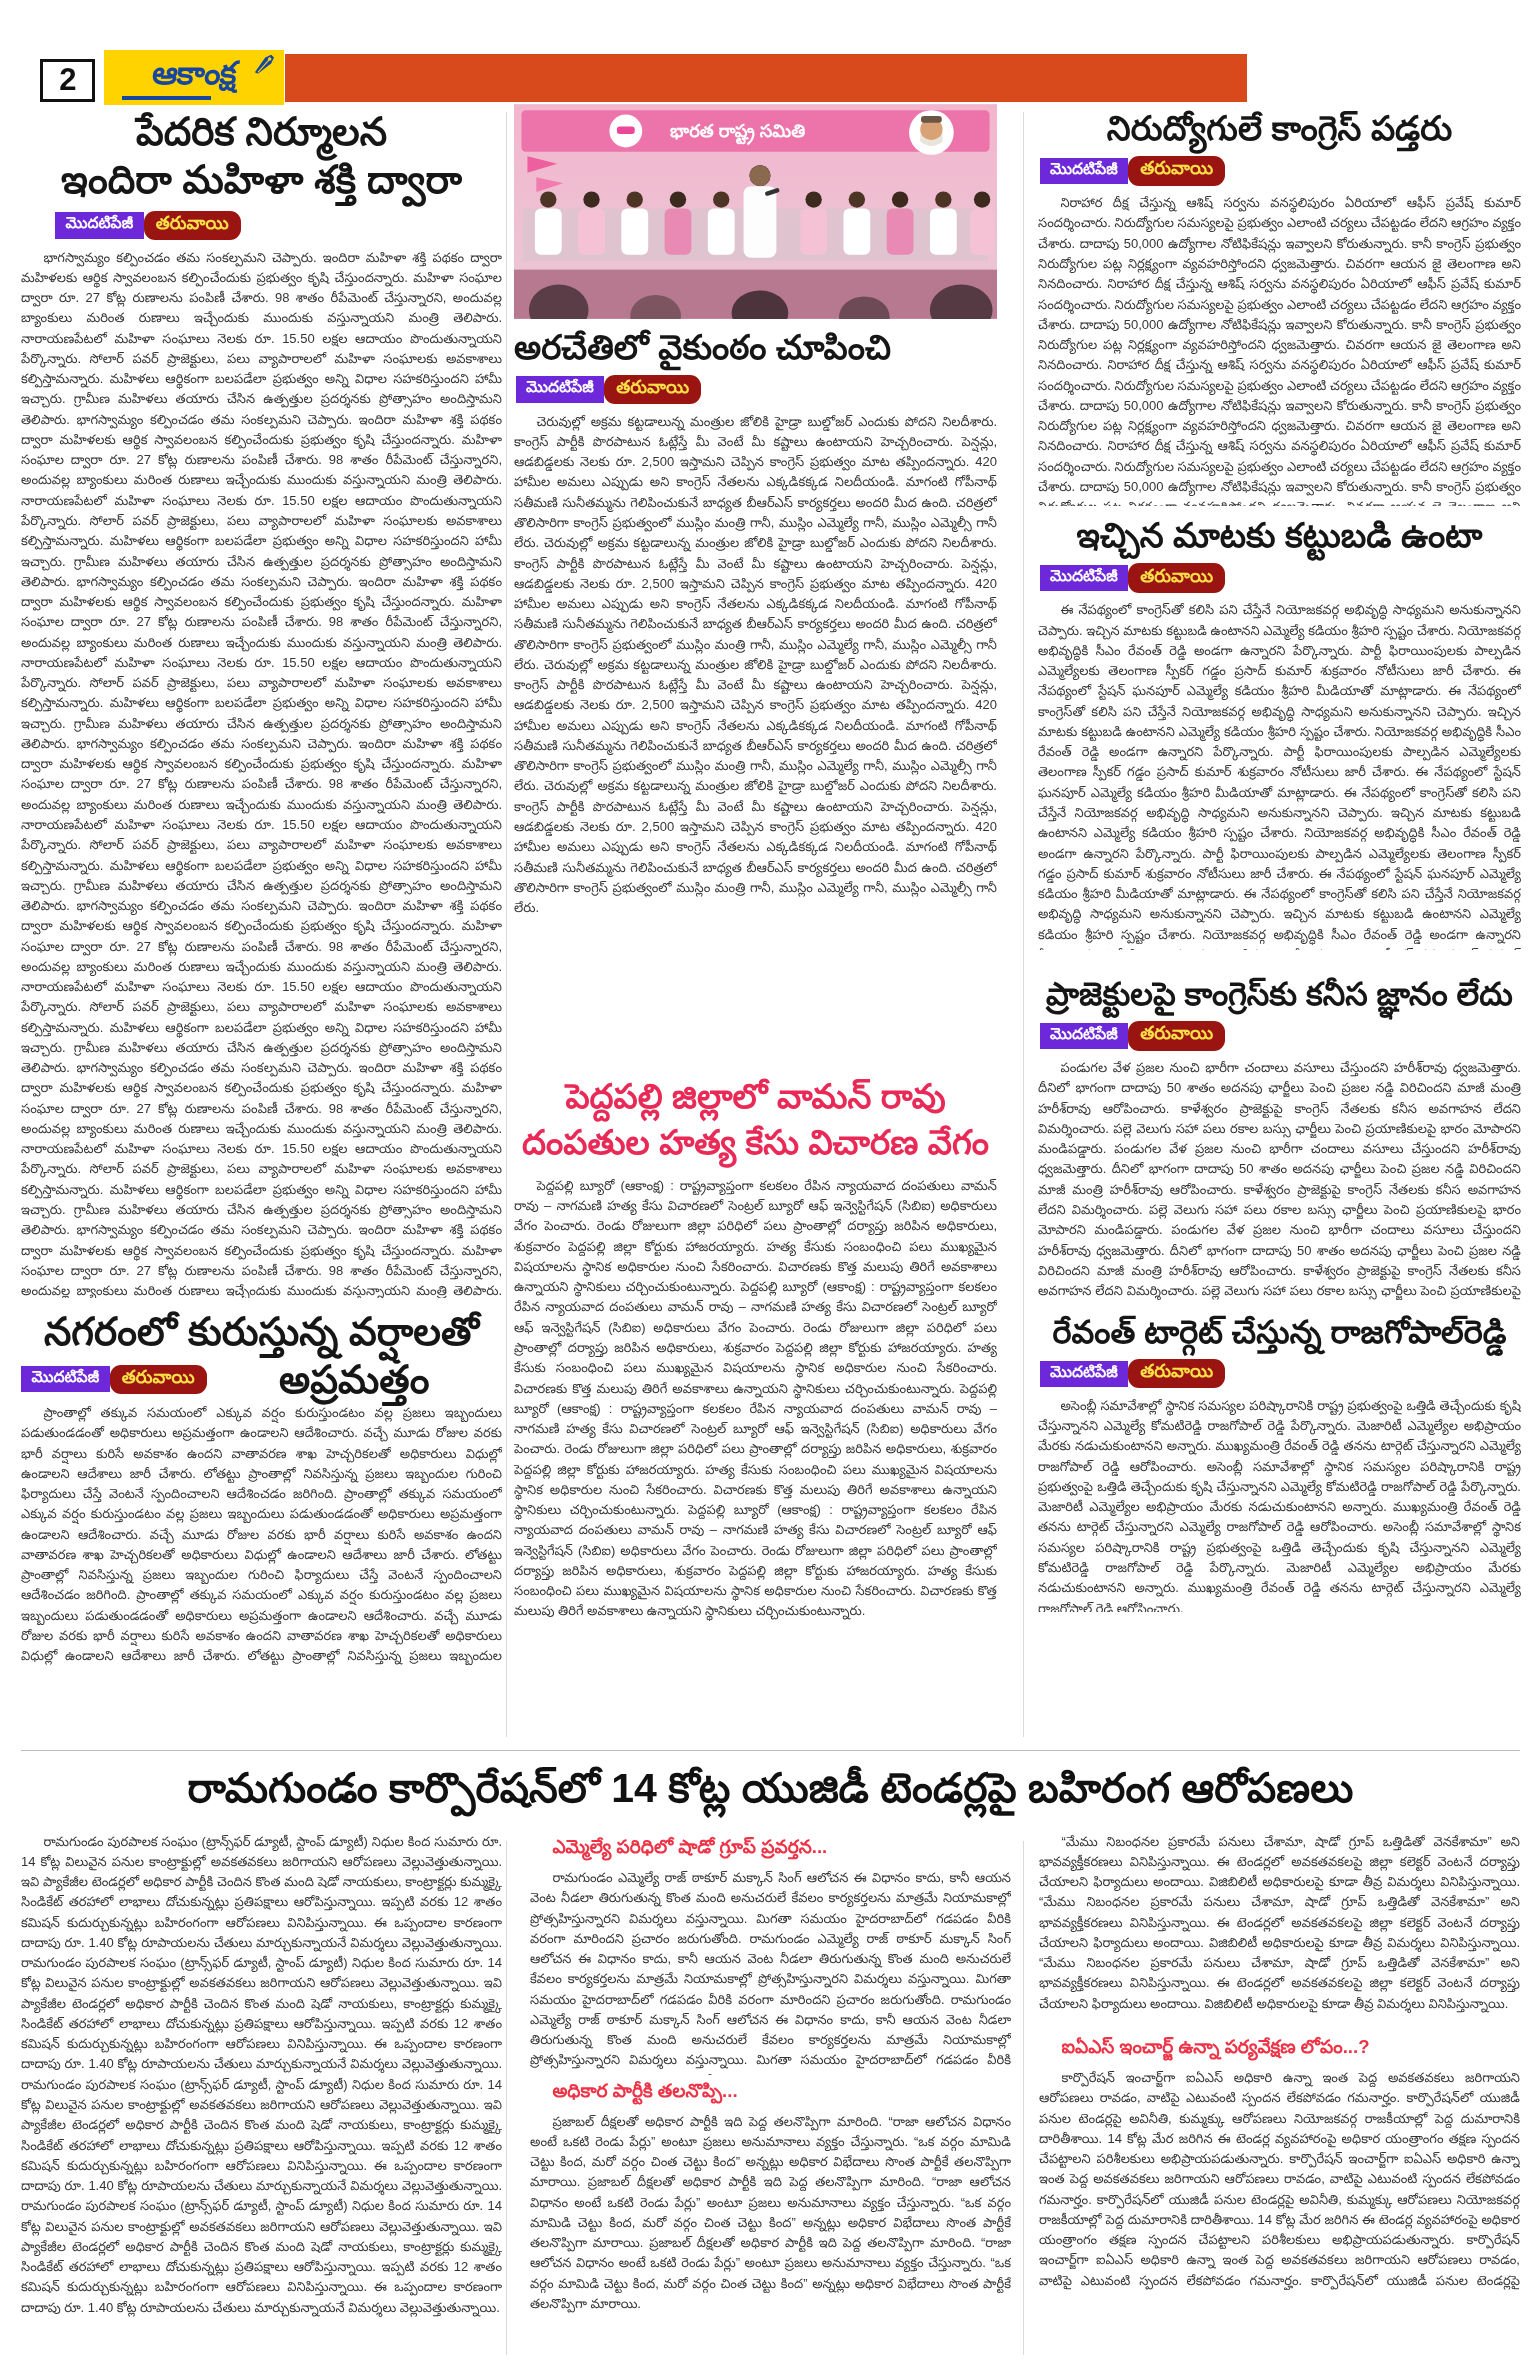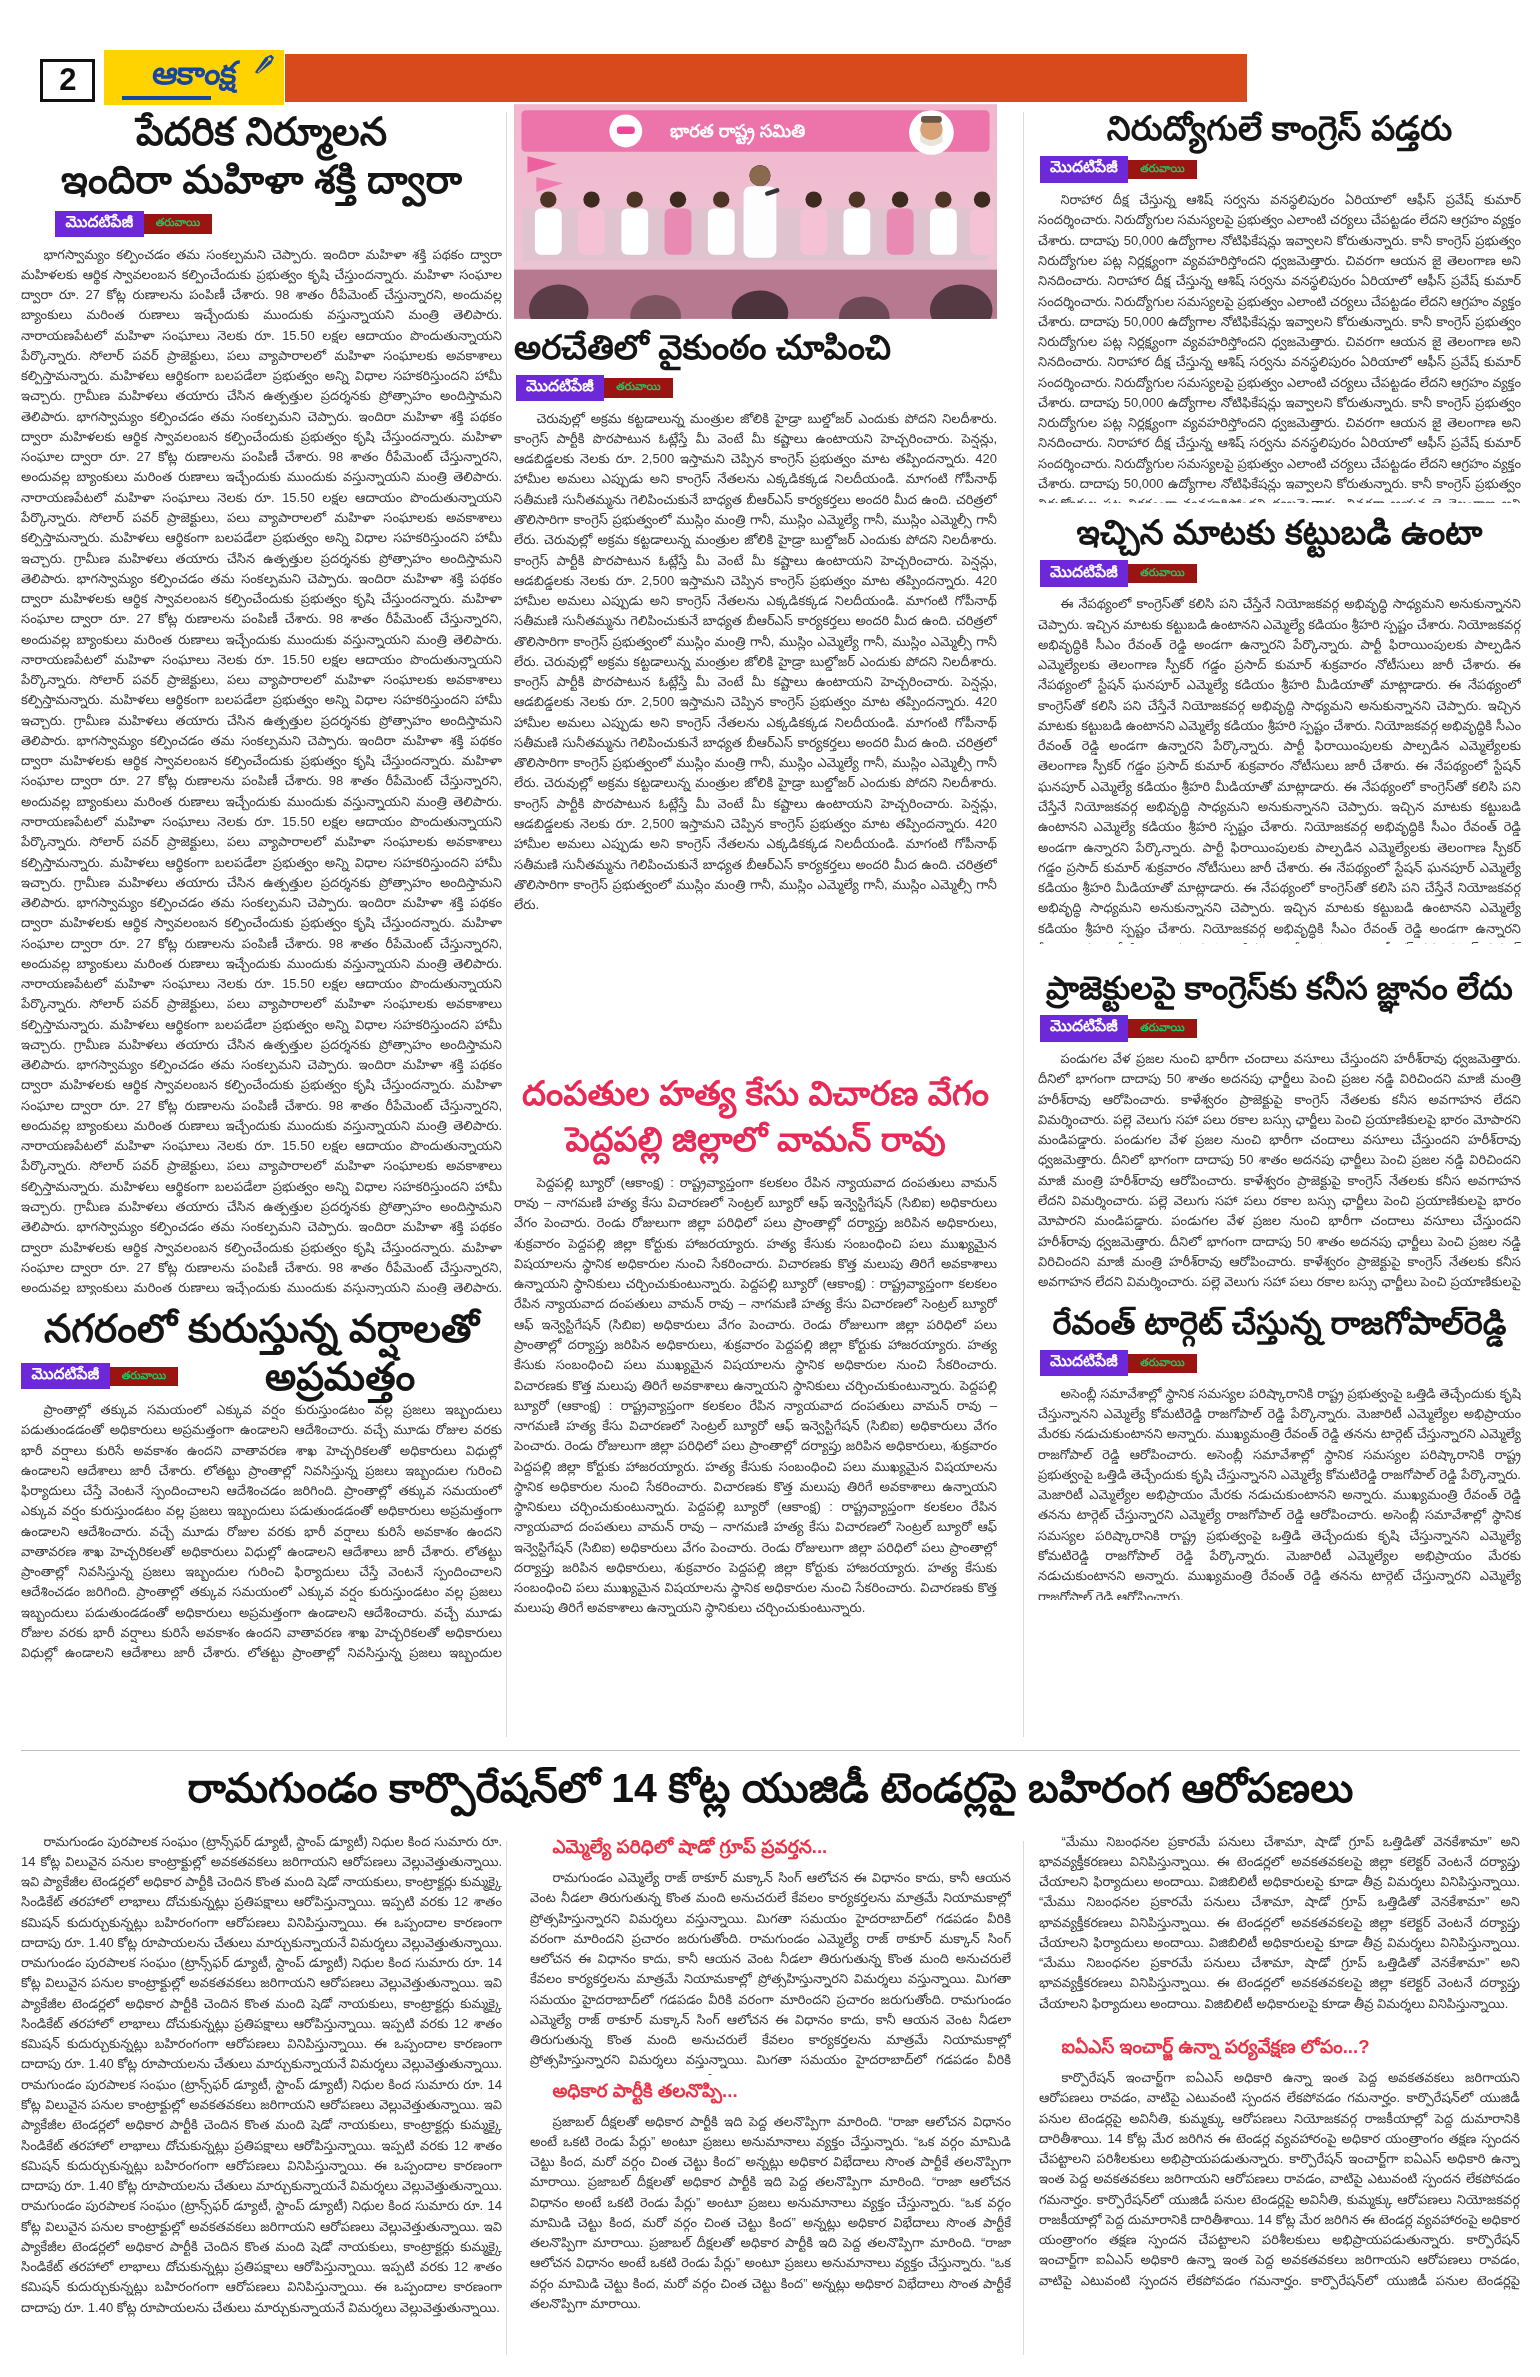--- a/index.html
+++ b/index.html
@@ -27,21 +27,21 @@
   .col-right{left:1038px;width:483px;}
   .vsep{position:absolute;width:0.7px;background:#d9d9d9;}
   .hsep{position:absolute;left:21px;width:1499px;height:0.7px;background:#bdbdbd;}
   
   .head-xl{font-size:39px;line-height:1.22;font-weight:bold;color:#161616;text-align:center;}
   .head-lg{font-size:34px;line-height:1.2;font-weight:bold;color:#161616;text-align:center;}
   .head-md{font-size:32px;line-height:1.2;font-weight:bold;color:#161616;text-align:center;}
   .head-red{font-size:34px;line-height:1.35;font-weight:bold;color:#e92a56;text-align:center;}
   .tagrow{display:flex;align-items:center;margin:7.5px 0 7.5px 1.5px;}
   .tag-a{background:#6d28d9;color:#fff;font-size:15.7px;font-weight:bold;padding:2.2px 10.4px;}
-  .tag-b{background:#9a1412;color:#22c55e;font-size:11px;font-weight:bold;padding:2.2px 12px;}
+  .tag-b{background:#9a1412;color:#fde047;font-size:18px;font-weight:bold;padding:2.2px 12px;border-radius:11px;}
   .body-txt{font-size:13px;line-height:1.56;text-align:justify;color:#343434;
         overflow:hidden;margin:0;text-indent:22.4px;}
   .sub-red{font-size:18.6px;font-weight:bold;color:#ee3347;margin:4.5px 0 6px 22.4px;}
   .tagline-center{display:flex;align-items:center;}
   .tagline-center .grow{flex:1;}
   
   .bottom{position:absolute;left:21px;top:1765px;width:1499px;}
   .banner-head{font-size:41px;font-weight:bold;color:#111;text-align:center;line-height:1.15;margin-bottom:19.4px;}
   .bcols{display:flex;gap:28px;}
   .bcol{width:481px;}
@@ -185,22 +185,22 @@
     <article style="margin-top:7.5px;">
       <div class="head-lg" style="text-align:left;">అరచేతిలో వైకుంఠం చూపించి</div>
       <div class="tagrow">
         <span class="tag-a">మొదటిపేజీ</span>
         <span class="tag-b">తరువాయి</span>
       </div>
       <p class="body-txt" style="height:650px;">చెరువుల్లో అక్రమ కట్టడాలున్న మంత్రుల జోలికి హైడ్రా బుల్డోజర్ ఎందుకు పోదని నిలదీశారు. కాంగ్రెస్ పార్టీకి పొరపాటున ఓట్లేస్తే మీ వెంటే మీ కష్టాలు ఉంటాయని హెచ్చరించారు. పెన్షన్లు, ఆడబిడ్డలకు నెలకు రూ. 2,500 ఇస్తామని చెప్పిన కాంగ్రెస్ ప్రభుత్వం మాట తప్పిందన్నారు. 420 హామీల అమలు ఎప్పుడు అని కాంగ్రెస్ నేతలను ఎక్కడికక్కడ నిలదీయండి. మాగంటి గోపీనాథ్ సతీమణి సునీతమ్మను గెలిపించుకునే బాధ్యత బీఆర్ఎస్ కార్యకర్తలు అందరి మీద ఉంది. చరిత్రలో తొలిసారిగా కాంగ్రెస్ ప్రభుత్వంలో ముస్లిం మంత్రి గానీ, ముస్లిం ఎమ్మెల్యే గానీ, ముస్లిం ఎమ్మెల్సీ గానీ లేరు. చెరువుల్లో అక్రమ కట్టడాలున్న మంత్రుల జోలికి హైడ్రా బుల్డోజర్ ఎందుకు పోదని నిలదీశారు. కాంగ్రెస్ పార్టీకి పొరపాటున ఓట్లేస్తే మీ వెంటే మీ కష్టాలు ఉంటాయని హెచ్చరించారు. పెన్షన్లు, ఆడబిడ్డలకు నెలకు రూ. 2,500 ఇస్తామని చెప్పిన కాంగ్రెస్ ప్రభుత్వం మాట తప్పిందన్నారు. 420 హామీల అమలు ఎప్పుడు అని కాంగ్రెస్ నేతలను ఎక్కడికక్కడ నిలదీయండి. మాగంటి గోపీనాథ్ సతీమణి సునీతమ్మను గెలిపించుకునే బాధ్యత బీఆర్ఎస్ కార్యకర్తలు అందరి మీద ఉంది. చరిత్రలో తొలిసారిగా కాంగ్రెస్ ప్రభుత్వంలో ముస్లిం మంత్రి గానీ, ముస్లిం ఎమ్మెల్యే గానీ, ముస్లిం ఎమ్మెల్సీ గానీ లేరు. చెరువుల్లో అక్రమ కట్టడాలున్న మంత్రుల జోలికి హైడ్రా బుల్డోజర్ ఎందుకు పోదని నిలదీశారు. కాంగ్రెస్ పార్టీకి పొరపాటున ఓట్లేస్తే మీ వెంటే మీ కష్టాలు ఉంటాయని హెచ్చరించారు. పెన్షన్లు, ఆడబిడ్డలకు నెలకు రూ. 2,500 ఇస్తామని చెప్పిన కాంగ్రెస్ ప్రభుత్వం మాట తప్పిందన్నారు. 420 హామీల అమలు ఎప్పుడు అని కాంగ్రెస్ నేతలను ఎక్కడికక్కడ నిలదీయండి. మాగంటి గోపీనాథ్ సతీమణి సునీతమ్మను గెలిపించుకునే బాధ్యత బీఆర్ఎస్ కార్యకర్తలు అందరి మీద ఉంది. చరిత్రలో తొలిసారిగా కాంగ్రెస్ ప్రభుత్వంలో ముస్లిం మంత్రి గానీ, ముస్లిం ఎమ్మెల్యే గానీ, ముస్లిం ఎమ్మెల్సీ గానీ లేరు. చెరువుల్లో అక్రమ కట్టడాలున్న మంత్రుల జోలికి హైడ్రా బుల్డోజర్ ఎందుకు పోదని నిలదీశారు. కాంగ్రెస్ పార్టీకి పొరపాటున ఓట్లేస్తే మీ వెంటే మీ కష్టాలు ఉంటాయని హెచ్చరించారు. పెన్షన్లు, ఆడబిడ్డలకు నెలకు రూ. 2,500 ఇస్తామని చెప్పిన కాంగ్రెస్ ప్రభుత్వం మాట తప్పిందన్నారు. 420 హామీల అమలు ఎప్పుడు అని కాంగ్రెస్ నేతలను ఎక్కడికక్కడ నిలదీయండి. మాగంటి గోపీనాథ్ సతీమణి సునీతమ్మను గెలిపించుకునే బాధ్యత బీఆర్ఎస్ కార్యకర్తలు అందరి మీద ఉంది. చరిత్రలో తొలిసారిగా కాంగ్రెస్ ప్రభుత్వంలో ముస్లిం మంత్రి గానీ, ముస్లిం ఎమ్మెల్యే గానీ, ముస్లిం ఎమ్మెల్సీ గానీ లేరు.</p>
     </article>
 
     <article style="margin-top:12px;">
+      <div class="head-red">పెద్దపల్లి జిల్లాలో వామన్ రావు</div>
       <div class="head-red">దంపతుల హత్య కేసు విచారణ వేగం</div>
-      <div class="head-red">పెద్దపల్లి జిల్లాలో వామన్ రావు</div>
       <p class="body-txt" style="height:513px;margin-top:10.4px;">పెద్దపల్లి బ్యూరో (ఆకాంక్ష) : రాష్ట్రవ్యాప్తంగా కలకలం రేపిన న్యాయవాద దంపతులు వామన్ రావు – నాగమణి హత్య కేసు విచారణలో సెంట్రల్ బ్యూరో ఆఫ్ ఇన్వెస్టిగేషన్ (సిబిఐ) అధికారులు వేగం పెంచారు. రెండు రోజులుగా జిల్లా పరిధిలో పలు ప్రాంతాల్లో దర్యాప్తు జరిపిన అధికారులు, శుక్రవారం పెద్దపల్లి జిల్లా కోర్టుకు హాజరయ్యారు. హత్య కేసుకు సంబంధించి పలు ముఖ్యమైన విషయాలను స్థానిక అధికారుల నుంచి సేకరించారు. విచారణకు కొత్త మలుపు తిరిగే అవకాశాలు ఉన్నాయని స్థానికులు చర్చించుకుంటున్నారు. పెద్దపల్లి బ్యూరో (ఆకాంక్ష) : రాష్ట్రవ్యాప్తంగా కలకలం రేపిన న్యాయవాద దంపతులు వామన్ రావు – నాగమణి హత్య కేసు విచారణలో సెంట్రల్ బ్యూరో ఆఫ్ ఇన్వెస్టిగేషన్ (సిబిఐ) అధికారులు వేగం పెంచారు. రెండు రోజులుగా జిల్లా పరిధిలో పలు ప్రాంతాల్లో దర్యాప్తు జరిపిన అధికారులు, శుక్రవారం పెద్దపల్లి జిల్లా కోర్టుకు హాజరయ్యారు. హత్య కేసుకు సంబంధించి పలు ముఖ్యమైన విషయాలను స్థానిక అధికారుల నుంచి సేకరించారు. విచారణకు కొత్త మలుపు తిరిగే అవకాశాలు ఉన్నాయని స్థానికులు చర్చించుకుంటున్నారు. పెద్దపల్లి బ్యూరో (ఆకాంక్ష) : రాష్ట్రవ్యాప్తంగా కలకలం రేపిన న్యాయవాద దంపతులు వామన్ రావు – నాగమణి హత్య కేసు విచారణలో సెంట్రల్ బ్యూరో ఆఫ్ ఇన్వెస్టిగేషన్ (సిబిఐ) అధికారులు వేగం పెంచారు. రెండు రోజులుగా జిల్లా పరిధిలో పలు ప్రాంతాల్లో దర్యాప్తు జరిపిన అధికారులు, శుక్రవారం పెద్దపల్లి జిల్లా కోర్టుకు హాజరయ్యారు. హత్య కేసుకు సంబంధించి పలు ముఖ్యమైన విషయాలను స్థానిక అధికారుల నుంచి సేకరించారు. విచారణకు కొత్త మలుపు తిరిగే అవకాశాలు ఉన్నాయని స్థానికులు చర్చించుకుంటున్నారు. పెద్దపల్లి బ్యూరో (ఆకాంక్ష) : రాష్ట్రవ్యాప్తంగా కలకలం రేపిన న్యాయవాద దంపతులు వామన్ రావు – నాగమణి హత్య కేసు విచారణలో సెంట్రల్ బ్యూరో ఆఫ్ ఇన్వెస్టిగేషన్ (సిబిఐ) అధికారులు వేగం పెంచారు. రెండు రోజులుగా జిల్లా పరిధిలో పలు ప్రాంతాల్లో దర్యాప్తు జరిపిన అధికారులు, శుక్రవారం పెద్దపల్లి జిల్లా కోర్టుకు హాజరయ్యారు. హత్య కేసుకు సంబంధించి పలు ముఖ్యమైన విషయాలను స్థానిక అధికారుల నుంచి సేకరించారు. విచారణకు కొత్త మలుపు తిరిగే అవకాశాలు ఉన్నాయని స్థానికులు చర్చించుకుంటున్నారు.</p>
     </article>
   </div>
 
   <div class="col col-right">
 
     <article>
       <div class="head-lg">నిరుద్యోగులే కాంగ్రెస్ పడ్తరు</div>
       <div class="tagrow">
         <span class="tag-a">మొదటిపేజీ</span>

